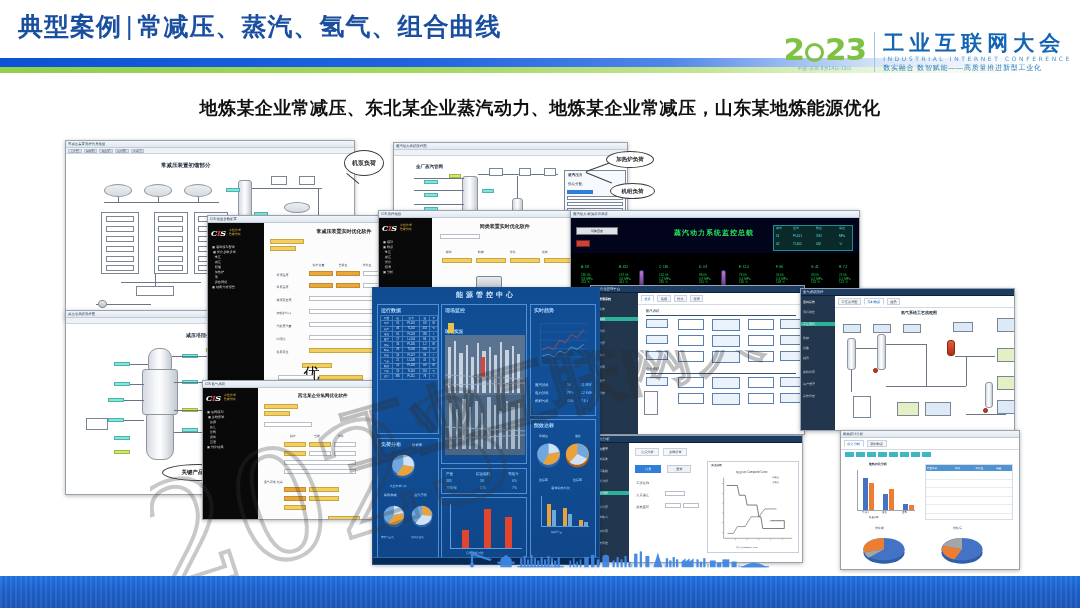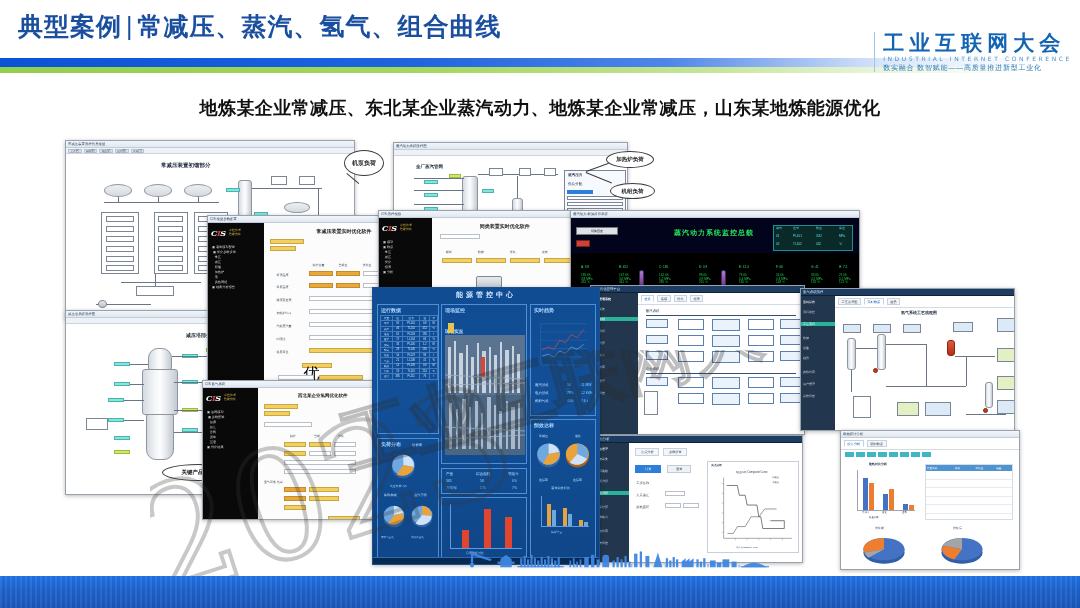--- a/index.html
+++ b/index.html
@@ -195,20 +195,24 @@
 <div id="slide-title">
   <span>典型案例</span><span id="title-divider">|</span><span>常减压、蒸汽、氢气、组合曲线</span>
 </div>
 
 <div id="header-rule">
   <div class="bar-blue"></div>
   <div class="bar-green"></div>
 </div>
 
 <div id="conf-logo">
+  <div id="logo-year-wrap">
+    <div id="logo-year"><span>2</span><span class="oh"></span><span>2</span><span>3</span></div>
+    <div id="logo-date">中国·苏州  8月14日-19日</div>
+  </div>
   <div id="logo-sep"></div>
   <div id="logo-right">
     <div id="logo-cn">工业互联网大会</div>
     <div id="logo-en">INDUSTRIAL INTERNET CONFERENCE</div>
     <div id="logo-slogan">数实融合  数智赋能——高质量推进新型工业化</div>
   </div>
 </div>
 
 <div id="main-heading">地炼某企业常减压、东北某企业蒸汽动力、地炼某企业常减压，山东某地炼能源优化</div>
 

